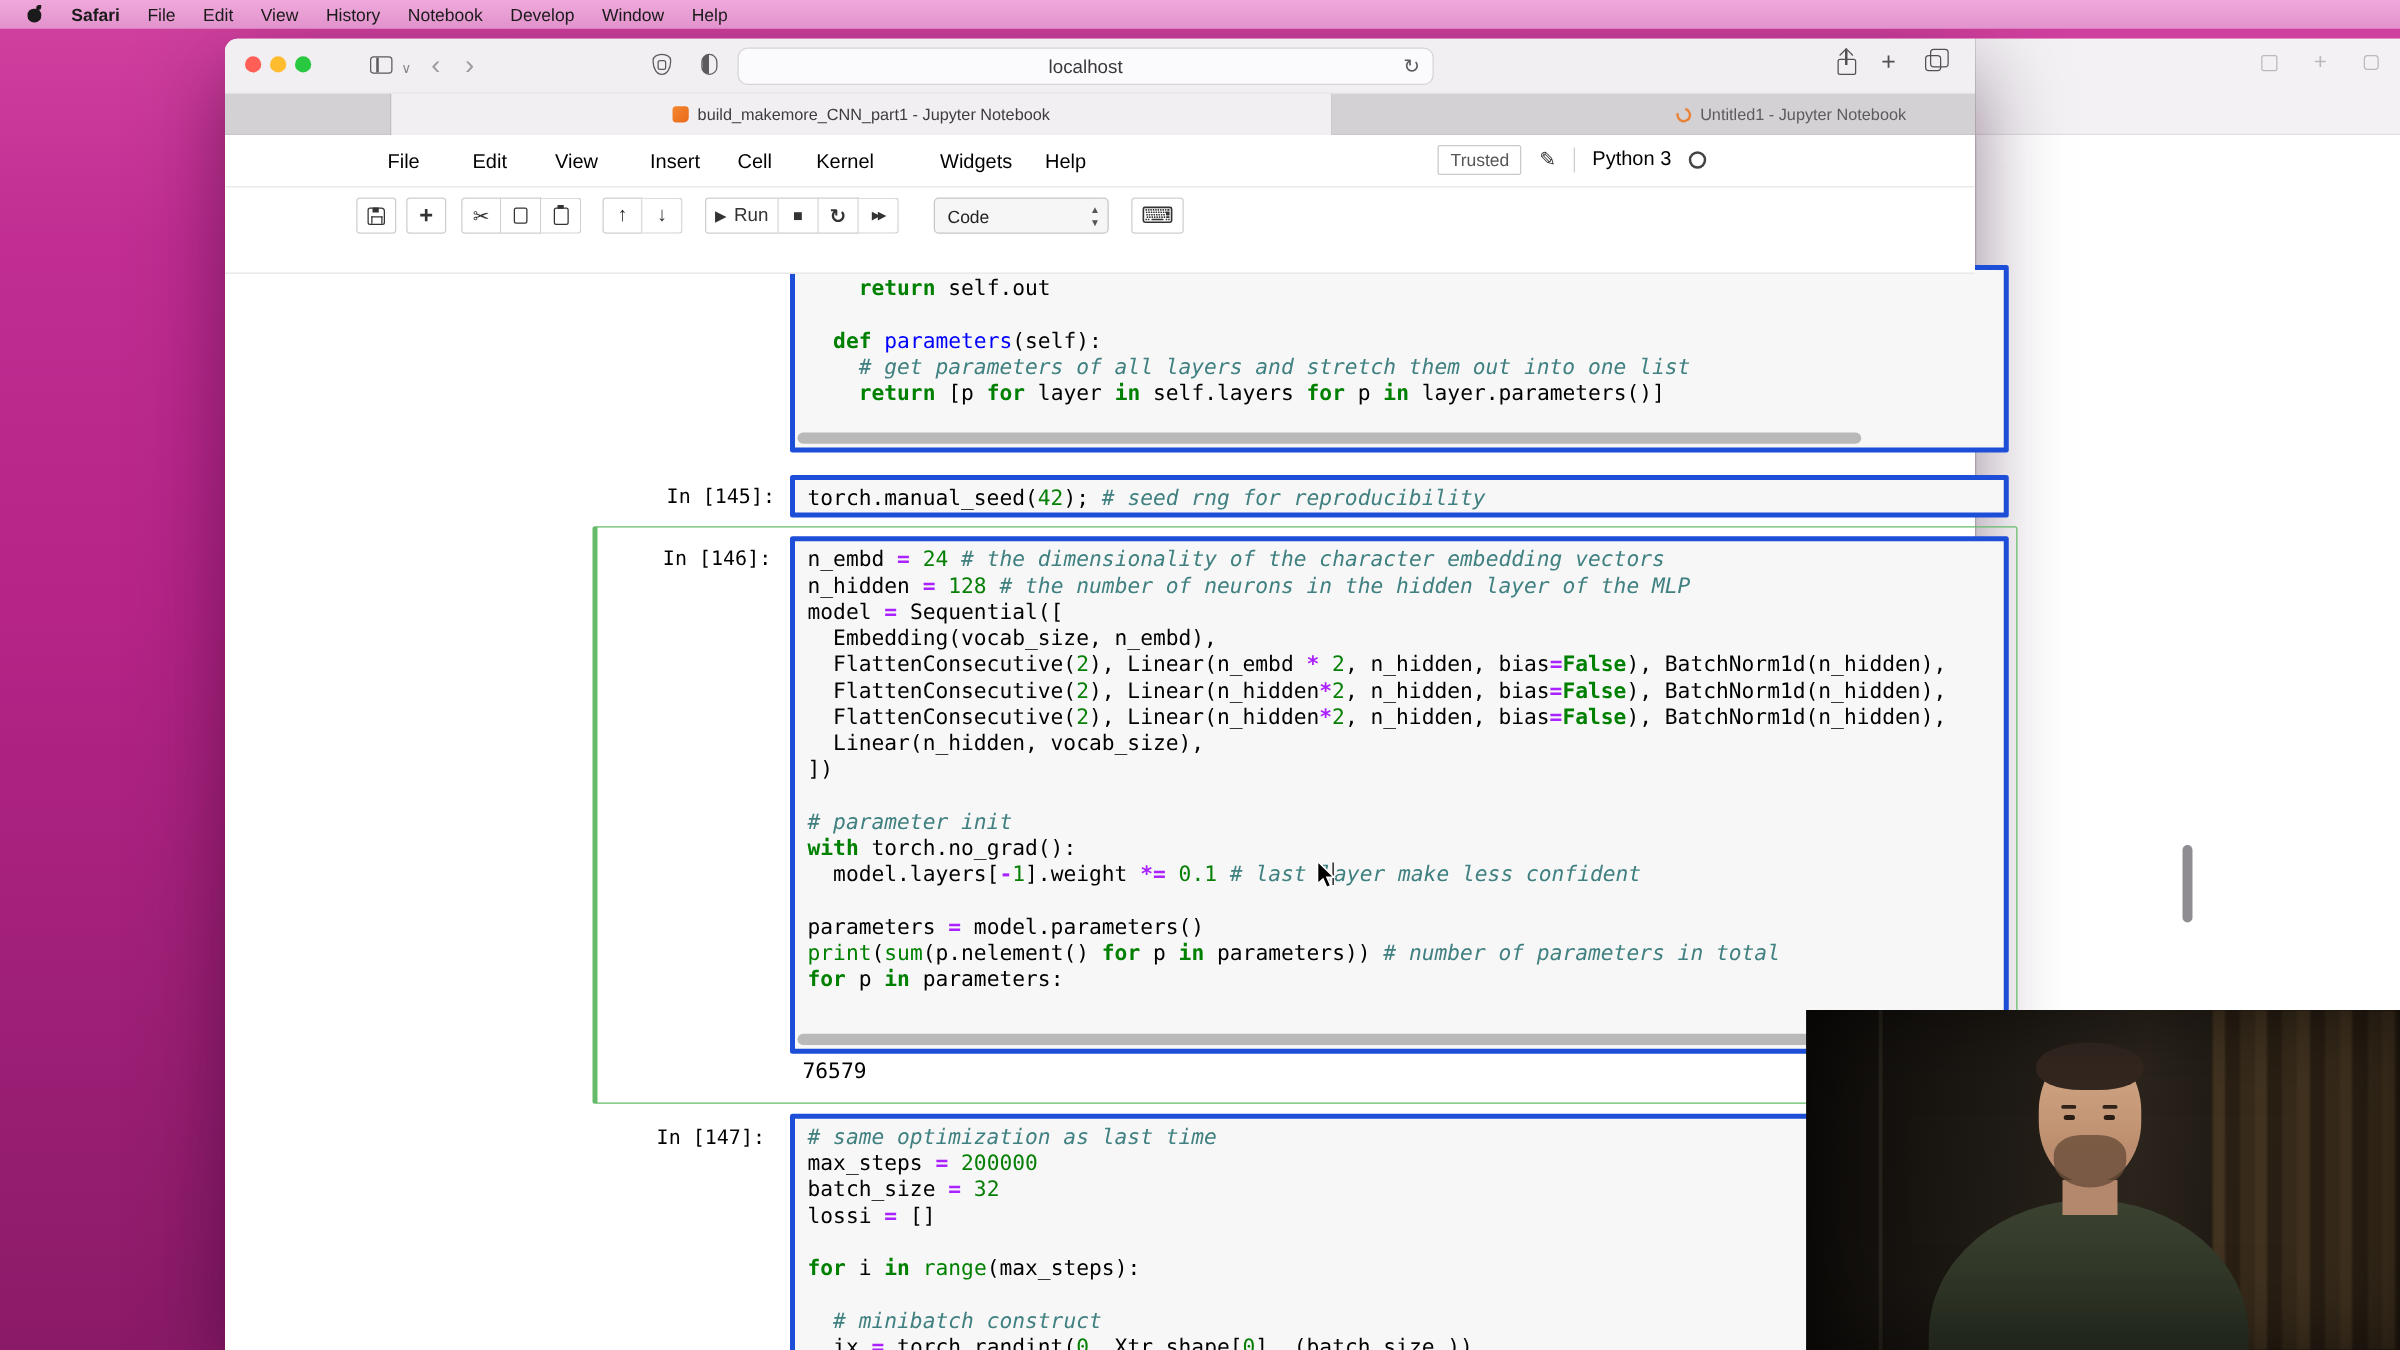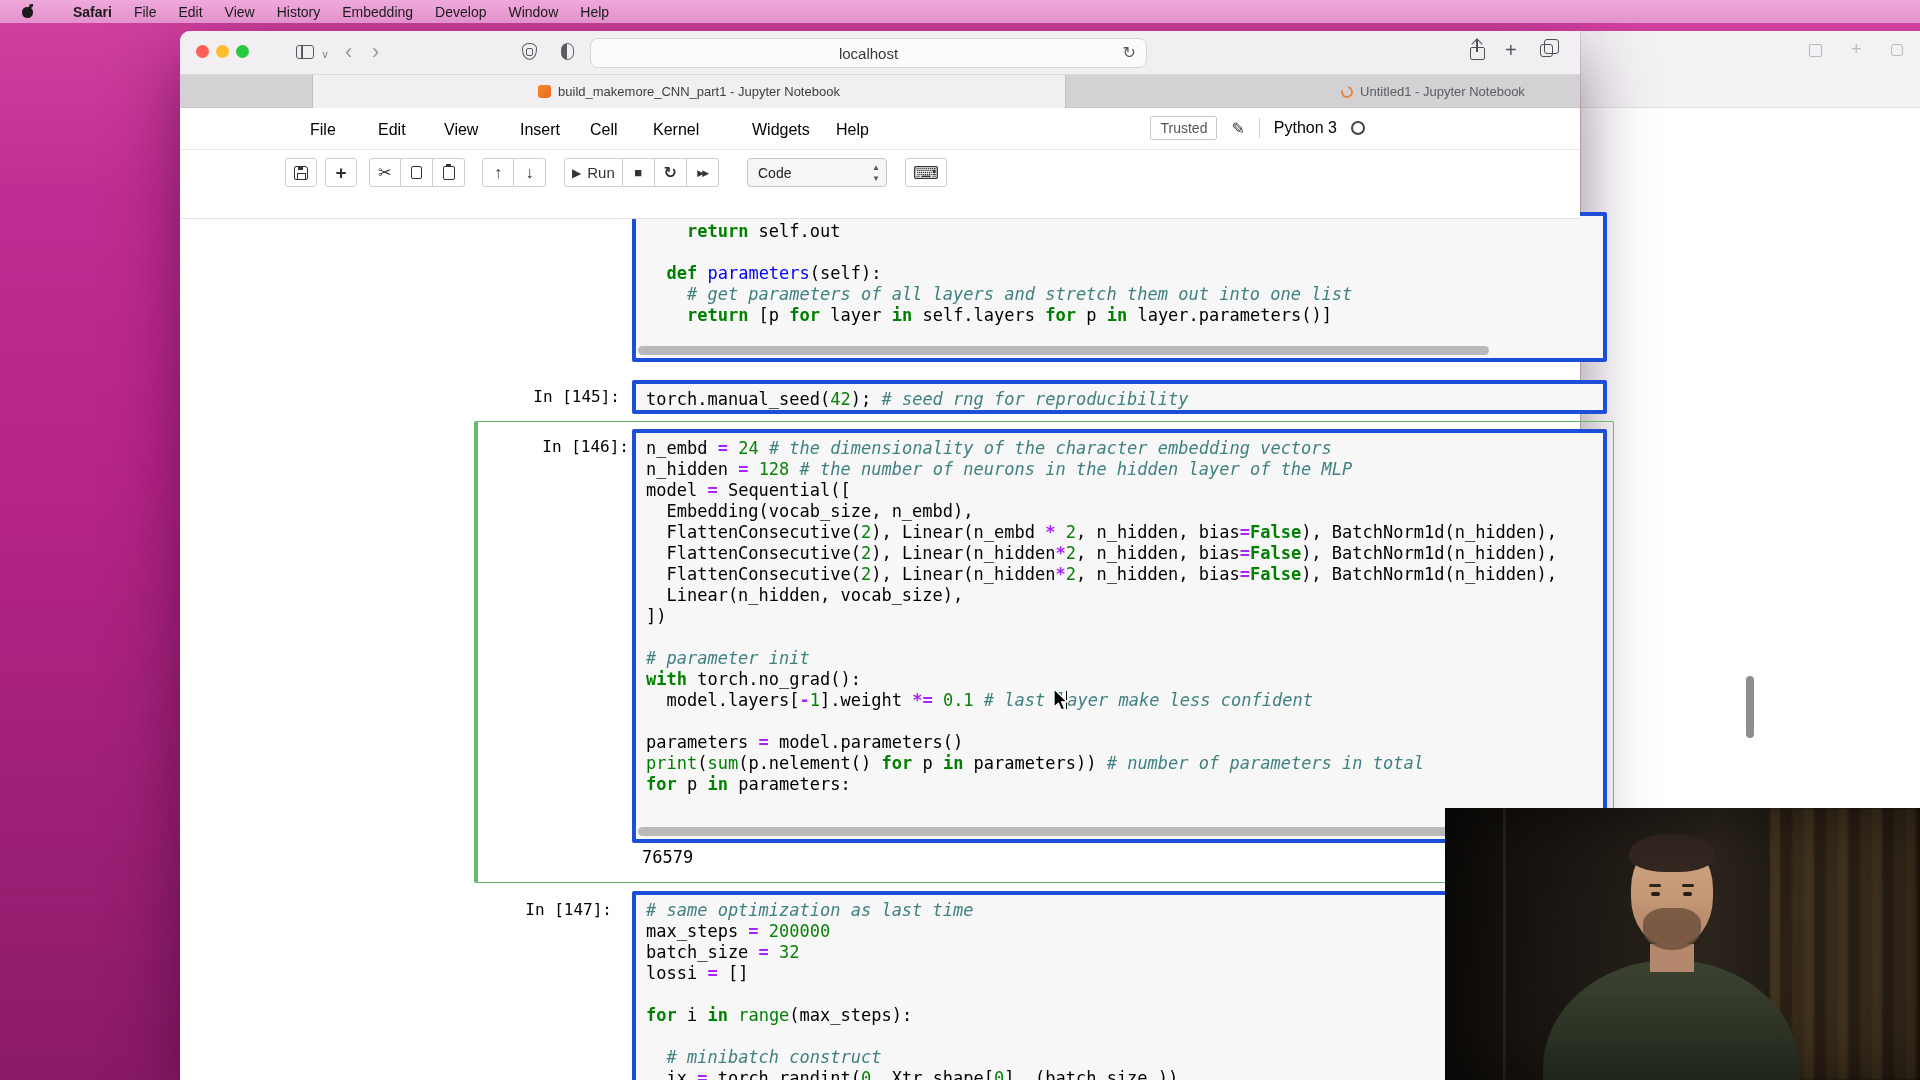--- a/index.html
+++ b/index.html
@@ -3,21 +3,21 @@
 <meta charset="utf-8">
 <style>
   * { margin:0; padding:0; box-sizing:border-box; }
   html,body { width:1920px; height:1080px; overflow:hidden; font-family:"Liberation Sans","DejaVu Sans",sans-serif; }
   .abs { position:absolute; }
 
   
   #desktop { position:absolute; inset:0; background:linear-gradient(180deg,#d2429f 0%,#c12d92 18%,#b62487 45%,#a02078 72%,#8a1a68 100%); }
 
   
-  #menubar { position:absolute; left:0; top:0; width:1920px; height:23px; background:linear-gradient(180deg,#efa9da 0%,#e292cd 100%); display:flex; align-items:center; z-index:40; font-size:14px; color:#1a1a1a;gap:16px; }
+  #menubar { position:absolute; left:0; top:0; width:1920px; height:23px; background:linear-gradient(180deg,#efa9da 0%,#e292cd 100%); display:flex; align-items:center; z-index:40; font-size:14px; color:#1a1a1a; }
   #apple-logo { width:13px; height:13px; margin:0 12px 0 21px; position:relative; }
   #apple-logo::before { content:""; position:absolute; left:1px; top:2px; width:11px; height:11px; background:#1a1a1a; border-radius:45% 45% 48% 48%; }
   #apple-logo::after { content:""; position:absolute; left:8px; top:-1px; width:4px; height:4px; background:#1a1a1a; border-radius:60% 0 60% 0; }
   .mb-item { padding:0 11px; }
   .mb-item.bold { font-weight:bold; }
 
   
   #bg-window { position:absolute; left:1580px; top:31px; width:340px; height:1049px; background:#ffffff; border-left:1px solid #d6d3d7; z-index:1; }
   #bg-window .bg-chrome { position:absolute; left:0; top:0; right:0; height:77px; background:#f3f1f4; border-bottom:1px solid #e2dfe2; }
   .ghost-ico { position:absolute; top:13px; opacity:0.35; }
@@ -107,21 +107,21 @@
   .tk-c { color:#408080; font-style:italic; }
   .tk-o { color:#aa22ff; font-weight:bold; }
   .tk-d { color:#0000ff; }
   .caret { display:inline-block; width:1.5px; height:18px; background:#000; vertical-align:-3px; }
   .hscroll { position:absolute; left:2px; bottom:3px; height:9px; border-radius:5px; background:#b9b9b9; }
 
   #cell-top-box { left:272px; top:73px; width:975px; height:150px; }
   #cell-145-prompt { left:114px; top:248px; }
   #cell-145-box { left:272px; top:241px; width:975px; height:34px; }
   #cell-146-frame { position:absolute; left:114px; top:282px; width:1140px; height:462px; border:1px solid #65bb69; border-left:4px solid #65bb69; border-radius:2px; }
-  #cell-146-prompt { left:123px; top:298px; }
+  #cell-146-prompt { left:111px; top:298px; }
   #cell-146-box { left:272px; top:290px; width:975px; height:414px; }
   #cell-146-output { position:absolute; left:282px; top:708px; font-size:17px; color:#000; font-family:"DejaVu Sans Mono","Liberation Mono",monospace; }
   #cell-147-prompt { left:106px; top:761px; }
   #cell-147-box { left:272px; top:752px; width:975px; height:220px; }
 
   
   #vscroll { position:absolute; left:1566px; top:645px; width:8px; height:62px; background:#8f8d91; border-radius:4px; z-index:7; }
 
   
   #webcam { position:absolute; left:1445px; top:808px; width:475px; height:272px; background:#14110e; overflow:hidden; z-index:30; }
@@ -149,21 +149,21 @@
 <div id="desktop"></div>
 
 <div id="menubar">
   <div id="apple-logo"></div>
   <div id="mac-menus" style="display:flex;">
       <span class="mb-item bold">Safari</span>
       <span class="mb-item">File</span>
       <span class="mb-item">Edit</span>
       <span class="mb-item">View</span>
       <span class="mb-item">History</span>
-      <span class="mb-item">Embedding</span>
+      <span class="mb-item">Notebook</span>
       <span class="mb-item">Develop</span>
       <span class="mb-item">Window</span>
       <span class="mb-item">Help</span>
     </div>
 </div>
 
 <div id="bg-window">
   <div class="bg-chrome">
     <div class="ghost-ico abs" style="left:228px;">
       <div style="width:13px;height:13px;border:1.5px solid #525055;border-radius:2px;"></div>

